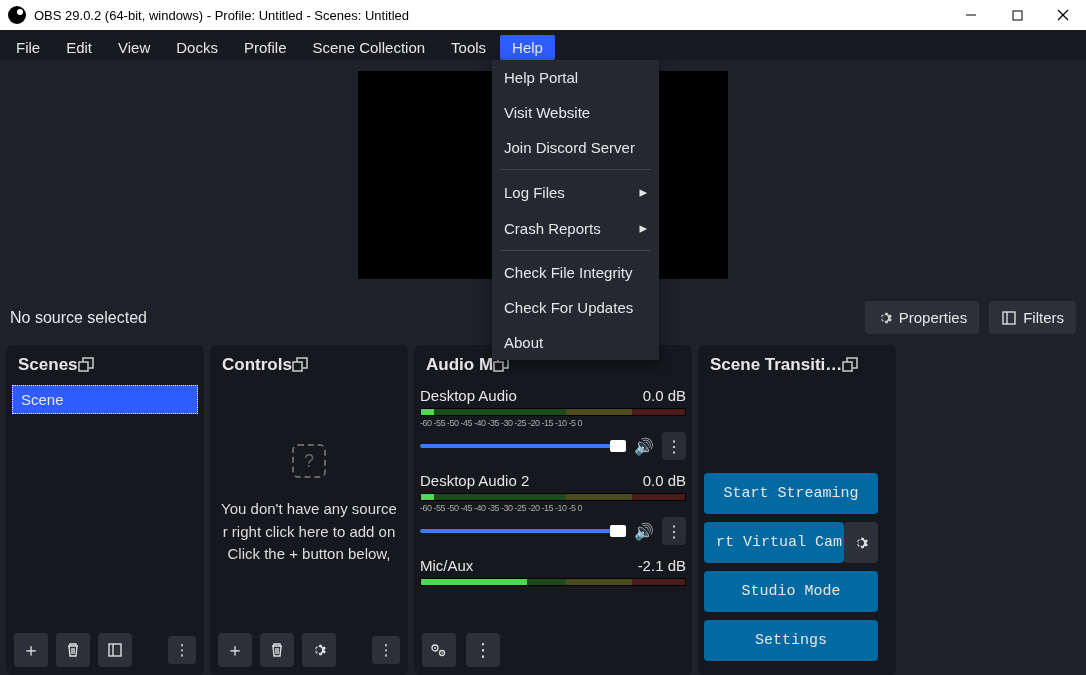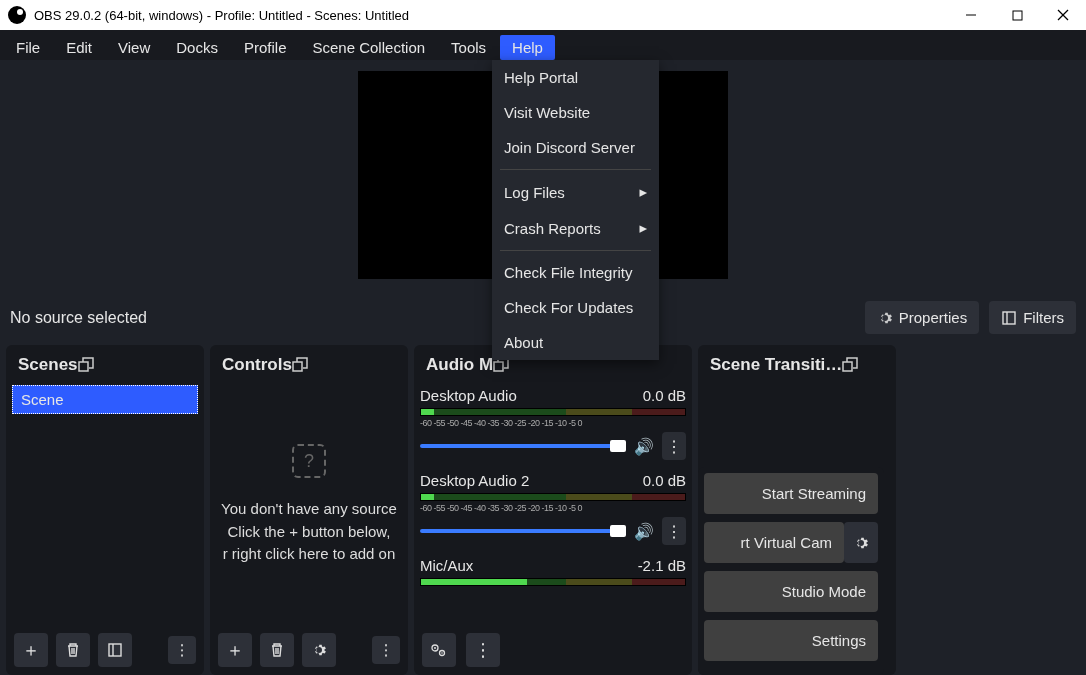--- a/index.html
+++ b/index.html
@@ -55,21 +55,21 @@
 .audio-meter::before { content: ''; position: absolute; top: 0; bottom: 0; right: 0; width: var(--dim, 40%); background: rgba(0,0,0,0.65); }
 .audio-ticks { font-size: 9px; color: #aaa; display: flex; justify-content: space-between; letter-spacing: -0.5px; }
 .audio-slider-row { display: flex; align-items: center; gap: 8px; margin-top: 4px; }
 .audio-slider { flex: 1; height: 4px; background: #3a7bff; border-radius: 2px; position: relative; }
 .audio-slider-thumb { position: absolute; right: 0; top: -4px; width: 16px; height: 12px; background: #fff; border-radius: 2px; }
 .audio-icon { font-size: 16px; }
 .audio-menu { width: 24px; height: 28px; background: #2a2d34; border-radius: 4px; display: flex; align-items: center; justify-content: center; font-size: 16px; }
 
 .audio-footer { display: flex; gap: 10px; padding: 8px; }
 
-.control-btn { background: #404040; border-radius: 4px; padding: 12px; text-align: right; font-size: 15px; margin-bottom: 8px; cursor: pointer; }
+.control-btn { background: #0369a1; border-radius: 4px; padding: 12px; text-align: center; font-size: 15px; margin-bottom: 8px; cursor: pointer; font-family: Liberation Mono, monospace; }
 .control-row { display: flex; gap: 0; margin-bottom: 8px; }
 .control-row .control-btn { margin-bottom: 0; flex: 1; overflow: hidden; white-space: nowrap; }
 .control-row .icon-side { flex: 0 0 34px; background: #2d3038; border-radius: 4px; display: flex; align-items: center; justify-content: center; }
 
 .spacer { flex: 1; }
 svg { display: block; }
 .undock-icon { width: 16px; height: 16px; }
 </style>
 </head>
 <body>
@@ -215,22 +215,22 @@
             <rect x="1" y="5" width="9" height="9"></rect>
             <path d="M5 5V1h10v10h-4"></path>
           </svg>
       </span>
     </div>
     <div class="dock-body">
       <div class="sources-empty">
         <div class="sources-empty-icon">?</div>
         <div class="sources-empty-text">
           <div>You don't have any source</div>
+          <div>r right click here to add on</div>
           <div>Click the + button below,</div>
-          <div>r right click here to add on</div>
         </div>
       </div>
     </div>
     <div class="dock-footer">
       <div class="icon-btn">
           <span>＋</span>
         </div>
       <div class="icon-btn">
           <span>
         <svg width="16" height="16" viewBox="0 0 16 16" fill="none" stroke="#ddd" stroke-width="1.4">

